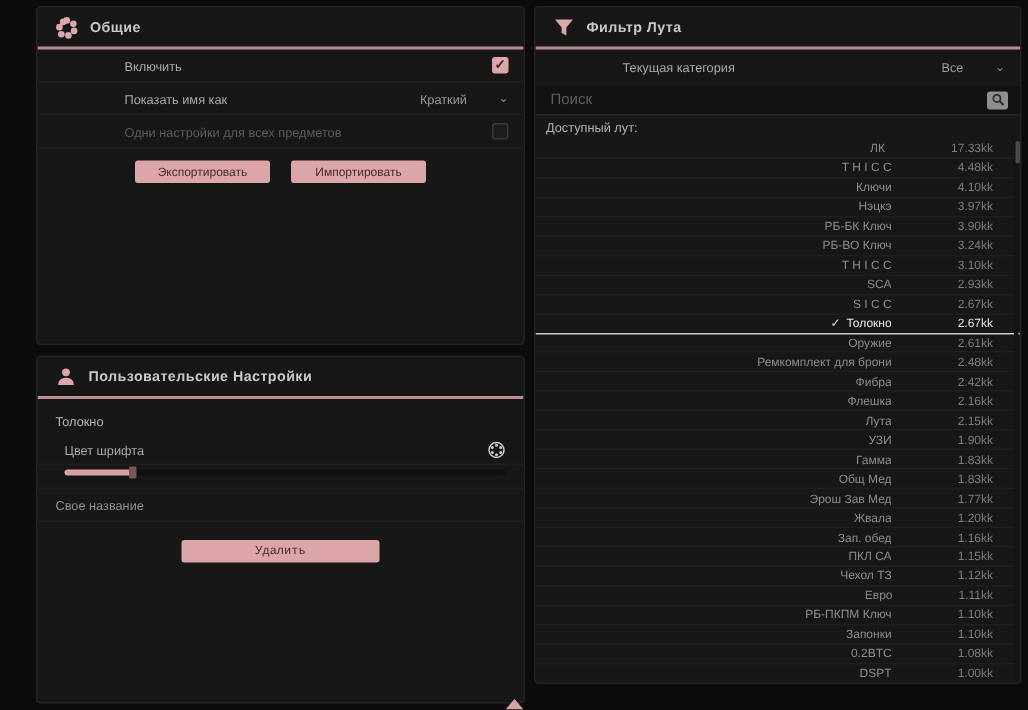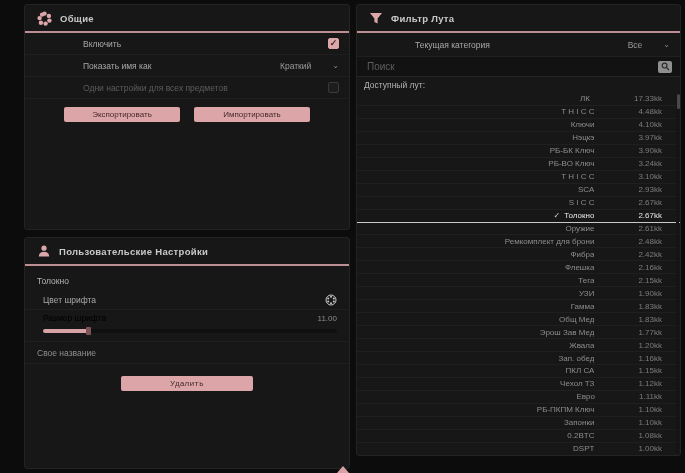--- a/index.html
+++ b/index.html
@@ -29,21 +29,21 @@
   .checkbox { width:11px; height:11px; border-radius:2px; background:#1d1d1d;
               border:1px solid #3a3a3a; display:flex; align-items:center; justify-content:center; }
   .checkbox.checked { background:#dca7a9; border-color:#dca7a9; color:#3c272a;
                       font-size:9px; font-weight:bold; line-height:1; }
 
   .select { display:flex; align-items:center; gap:21px; color:#9a9a9a; font-size:8.5px; cursor:pointer; }
   .chev { color:#8a8a8a; font-size:8px; }
 
   .btnrow { display:flex; justify-content:center; gap:14px; margin-top:8px; }
   .pinkbtn { background:#dca6a8; color:#45292c; border:none; border-radius:2px;
-             font-size:8px; font-family:inherit; padding:3px 0; width:116px; cursor:pointer; }
+             font-size:8px; font-family:inherit; padding:3px 0; width:90px; cursor:pointer; }
 
   
   .us-body { padding-top:6px; }
   .us-item { height:18px; display:flex; align-items:center; padding:0 12px;
              font-size:8.5px; color:#b5b5b5; }
   .us-row { display:flex; align-items:center; justify-content:space-between;
             height:20px; padding:0 12px 0 18px; border-bottom:1px solid #1f1f1f; font-size:8.5px; }
   .us-row .lbl { color:#a9a9a9; }
   .us-sizeblock { border-bottom:1px solid #1f1f1f; padding:0 12px 6px 18px; }
   .us-sizerow { display:flex; align-items:center; justify-content:space-between; height:16px; font-size:8.5px; }
@@ -165,24 +165,20 @@
                 <circle cx="8.8" cy="7.6" r="1"></circle>
                   <circle cx="6" cy="9.2" r="1"></circle>
                 <circle cx="3.2" cy="7.6" r="1"></circle>
                   <circle cx="3.2" cy="4.4" r="1"></circle>
               </g>
             </svg>
           </span>
         </div>
 
         <div class="us-sizeblock">
-          <div class="us-sizerow">
-            <span class="lbl">Размер шрифта</span>
-            <span class="val">11.00</span>
-          </div>
           <div class="slider">
             <div class="track"></div>
             <div class="fill"></div>
             <div class="thumb"></div>
           </div>
         </div>
 
         <div class="us-namerow">
           <input type="text" placeholder="Свое название" style="">
         </div>
@@ -279,21 +275,21 @@
           </div>
           <div class="lrow">
             <span class="nm">Фибра</span>
             <span class="vl">2.42kk</span>
           </div>
           <div class="lrow">
             <span class="nm">Флешка</span>
             <span class="vl">2.16kk</span>
           </div>
           <div class="lrow">
-            <span class="nm">Тега</span>
+            <span class="nm">Лута</span>
             <span class="vl">2.15kk</span>
           </div>
           <div class="lrow">
             <span class="nm">УЗИ</span>
             <span class="vl">1.90kk</span>
           </div>
           <div class="lrow">
             <span class="nm">Гамма</span>
             <span class="vl">1.83kk</span>
           </div>

